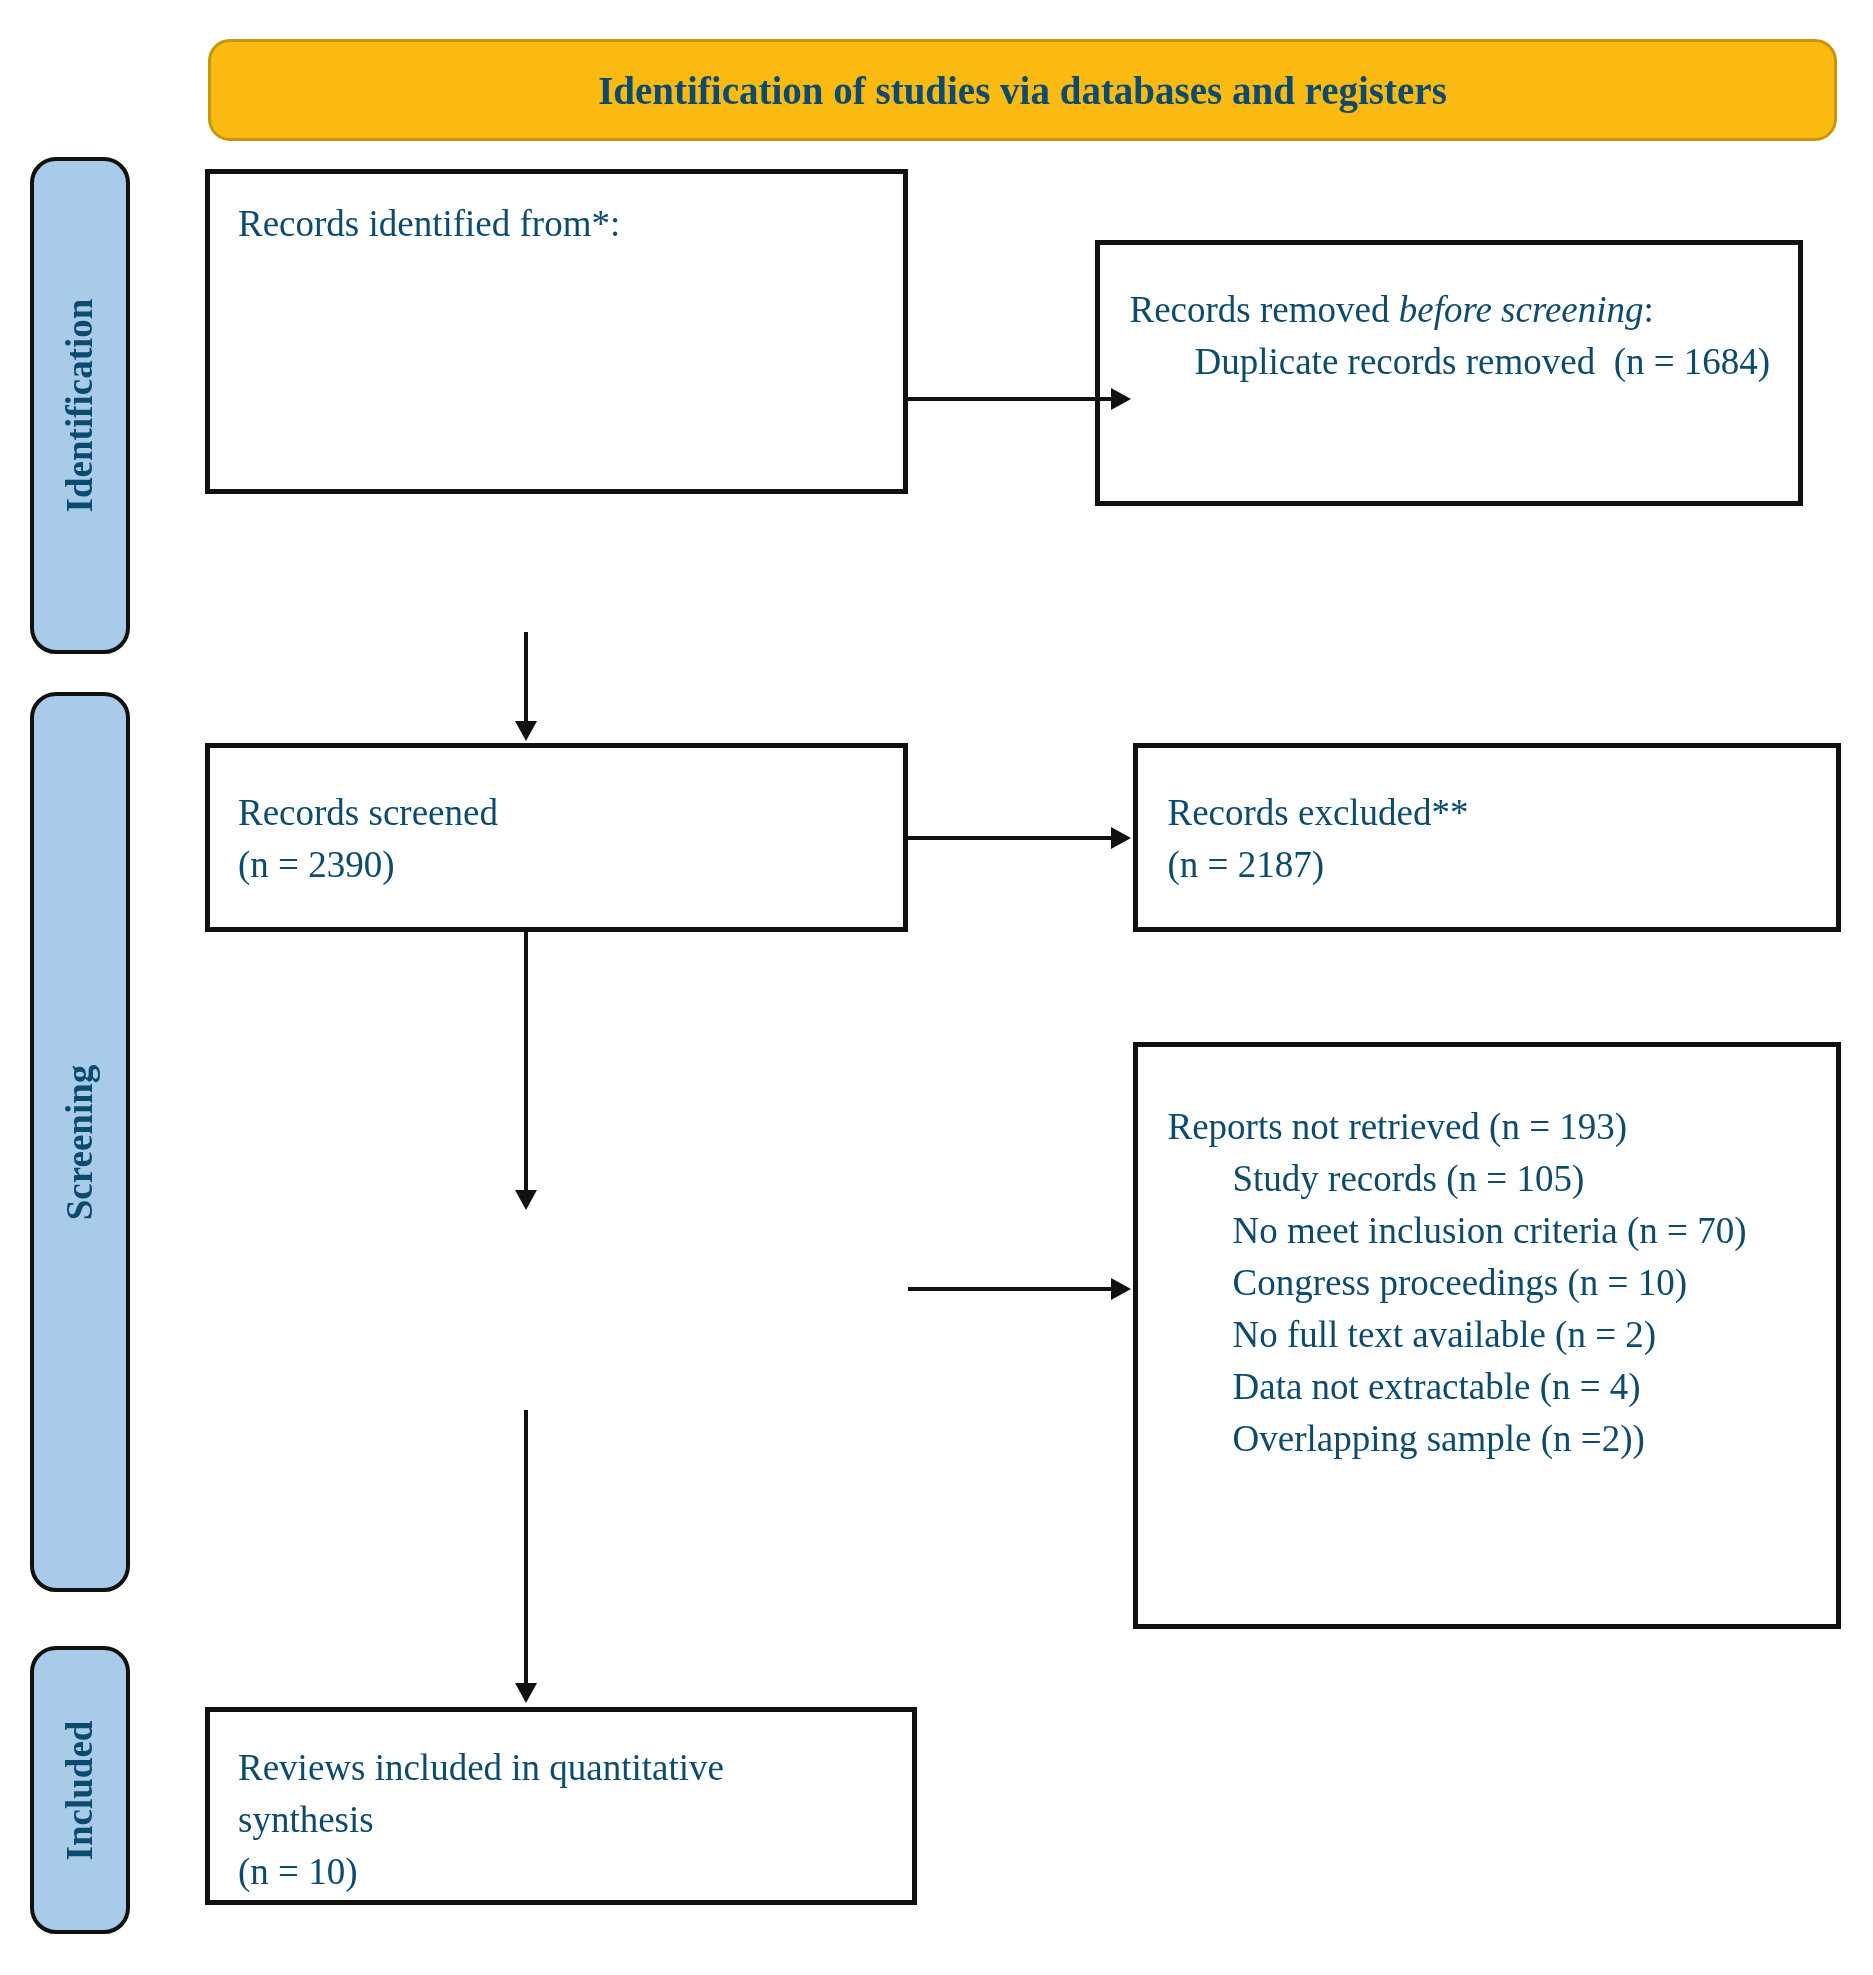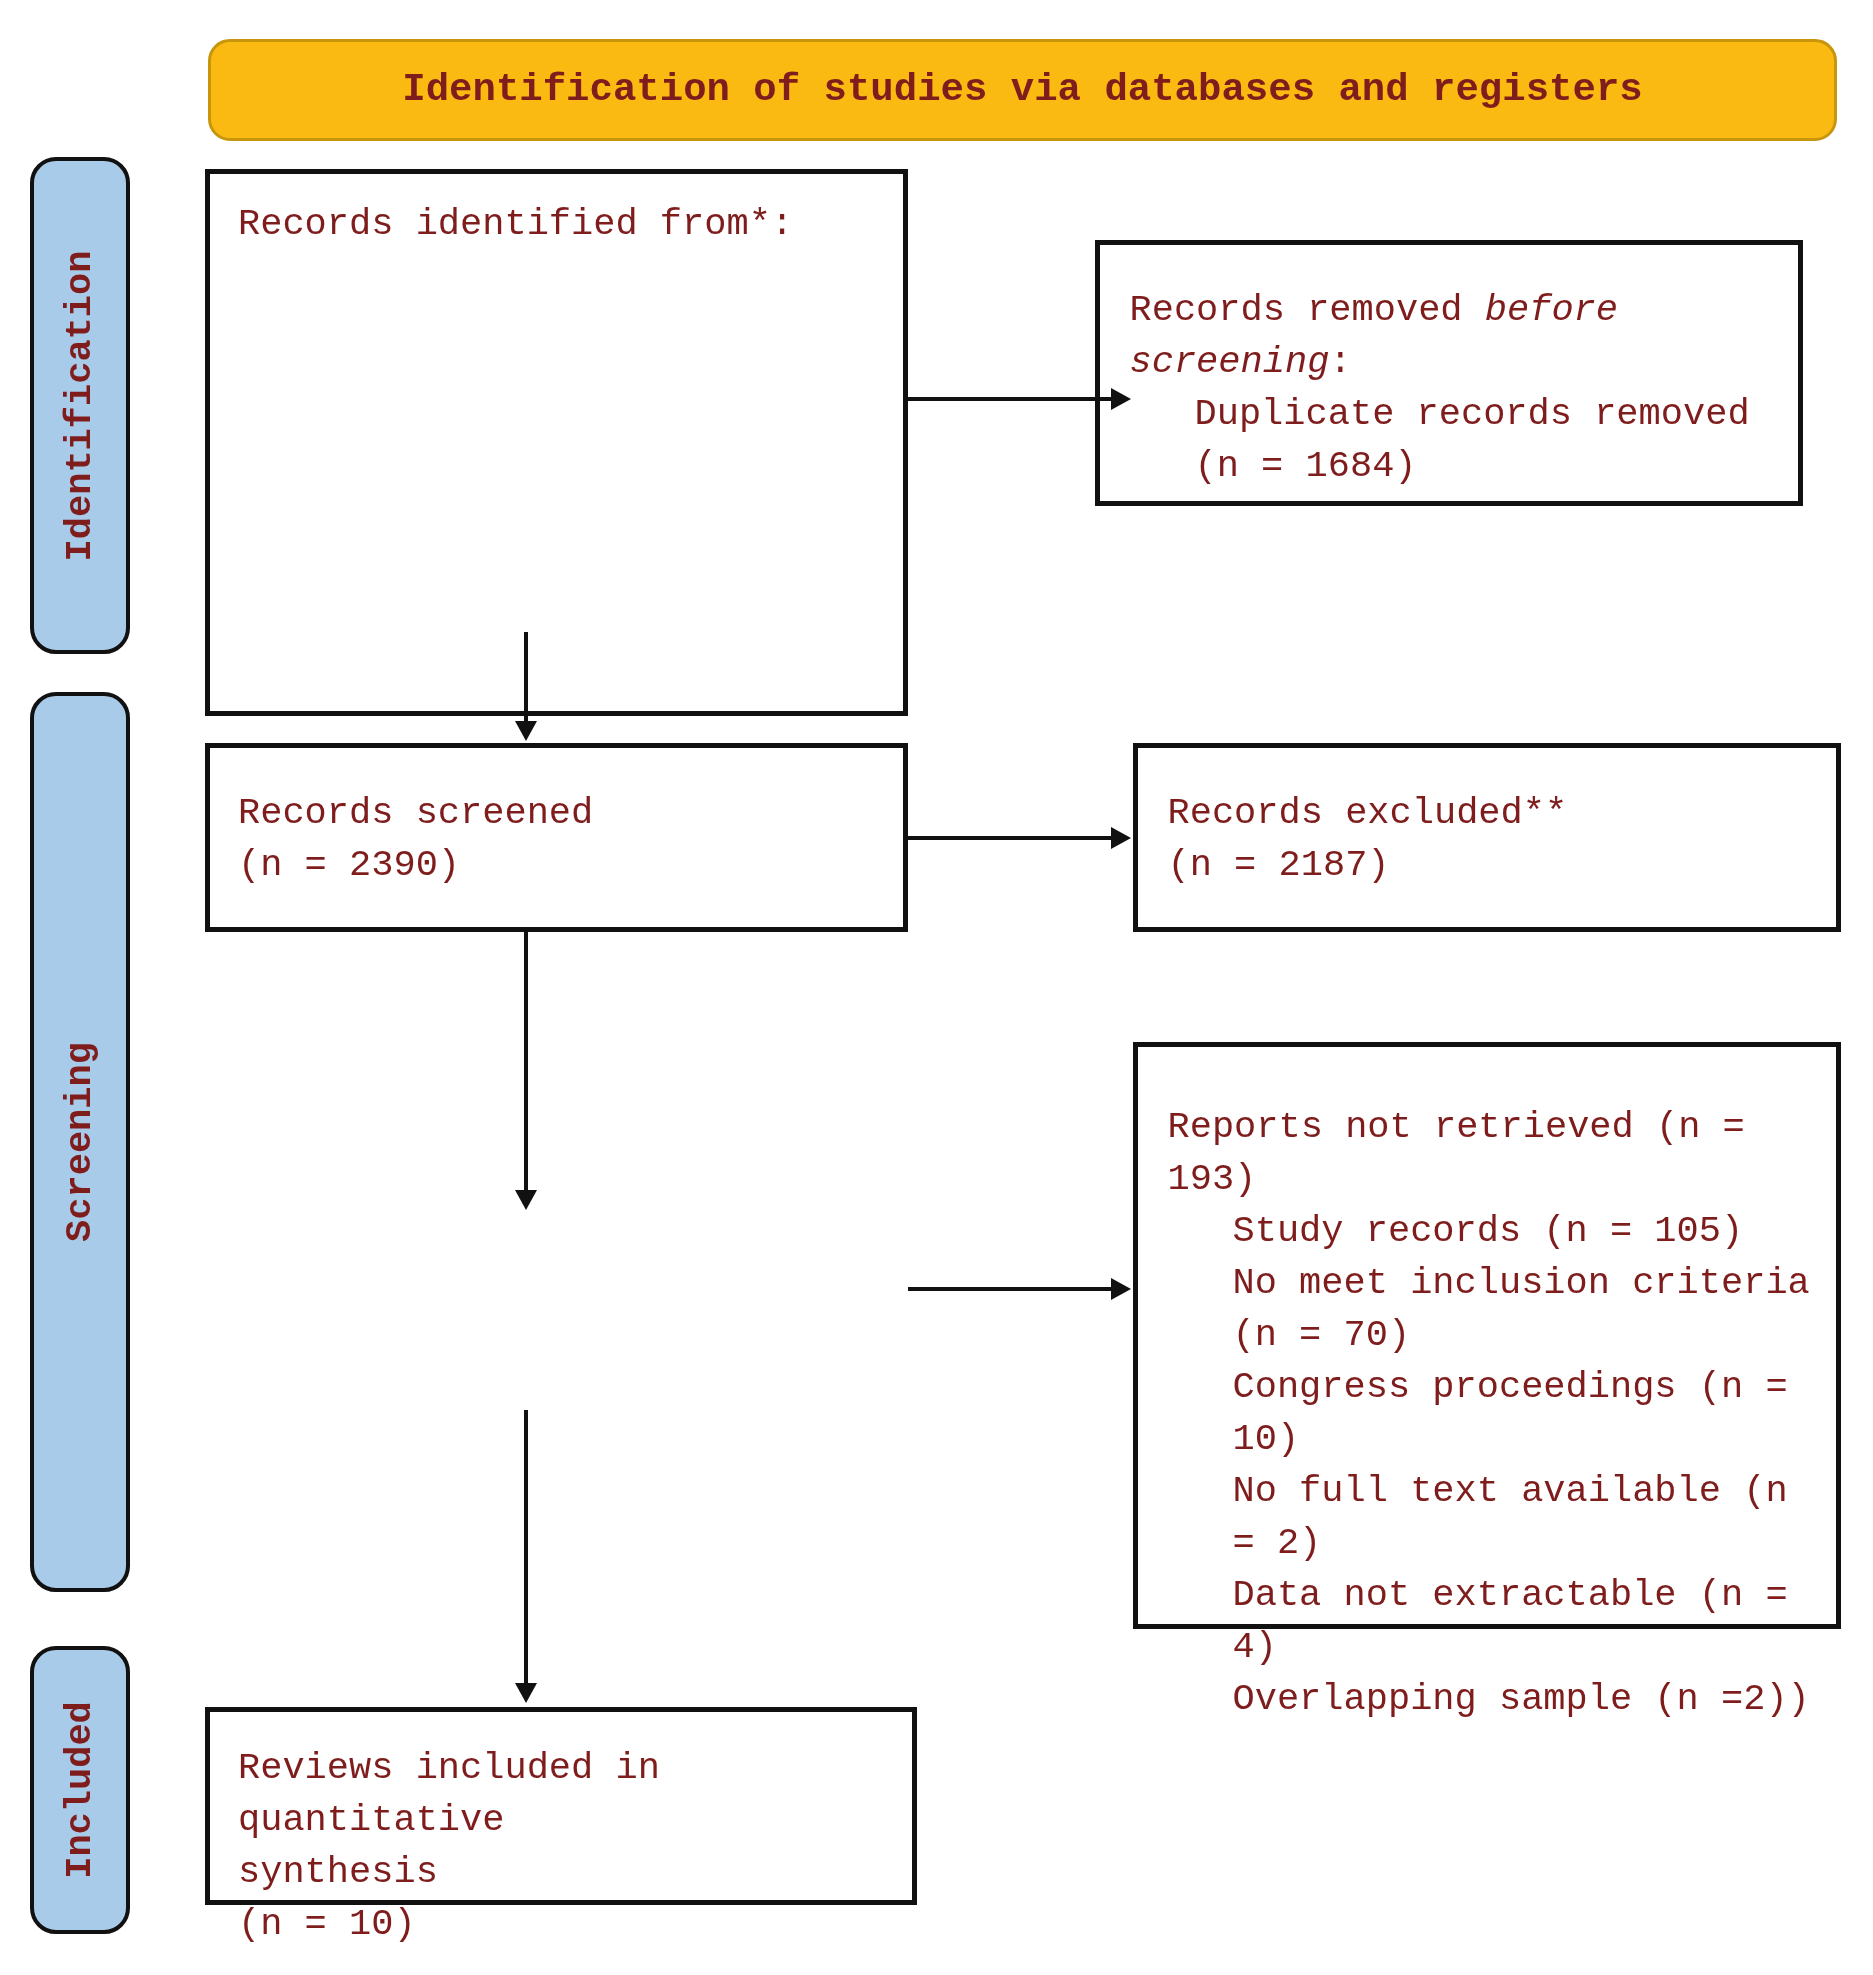--- a/index.html
+++ b/index.html
@@ -1,21 +1,21 @@
 <!DOCTYPE html>
 <html style="font-size:14.8px"><head>
 <meta charset="utf-8">
 <style>
   html,body{margin:0;padding:0;background:#ffffff;}
   .canvas{
     position:relative;
     width:1874px;height:1976px;
     background:#ffffff;
-    font-family:Liberation Mono, monospace;
-    color:#7f1d1d;
+    font-family:Liberation Serif, serif;
+    color:#0c4a6e;
   }
   
   .banner{
     position:absolute;left:208px;top:39px;width:1629px;height:102px;
     border-radius:22px;
     display:flex;align-items:center;justify-content:center;
     font-weight:bold;font-size:39px;
     box-sizing:border-box;
   }
   
@@ -70,21 +70,21 @@
   <div class="stage" style="top: 157px; height: 497px; background: rgb(169, 203, 234);">
     <span class="vtext">Identification</span>
   </div>
   <div class="stage" style="top: 692px; height: 900px; background: rgb(169, 203, 234);">
     <span class="vtext">Screening</span>
   </div>
   <div class="stage" style="top: 1646px; height: 288px; background: rgb(169, 203, 234);">
     <span class="vtext">Included</span>
   </div>
 
-  <div class="box" style="left:205px;top:169px;width:703px;height:547px;padding:24px 18.5px 0 28px;">
+  <div class="box" style="left:205px;top:169px;width:703px;height:325px;padding:24px 18.5px 0 28px;">
     <div class="heading">Records identified from*:</div>
   </div>
 
   <div class="box" style="left:205px;top:743px;width:703px;height:189px;padding:39px 18.5px 0 28px;">
     <div class="prelines">Records screened
 (n = 2390)</div>
   </div>
 
 
   <div class="box" style="left:205px;top:1707px;width:712px;height:198px;padding:29.5px 18.5px 0 28px;">

